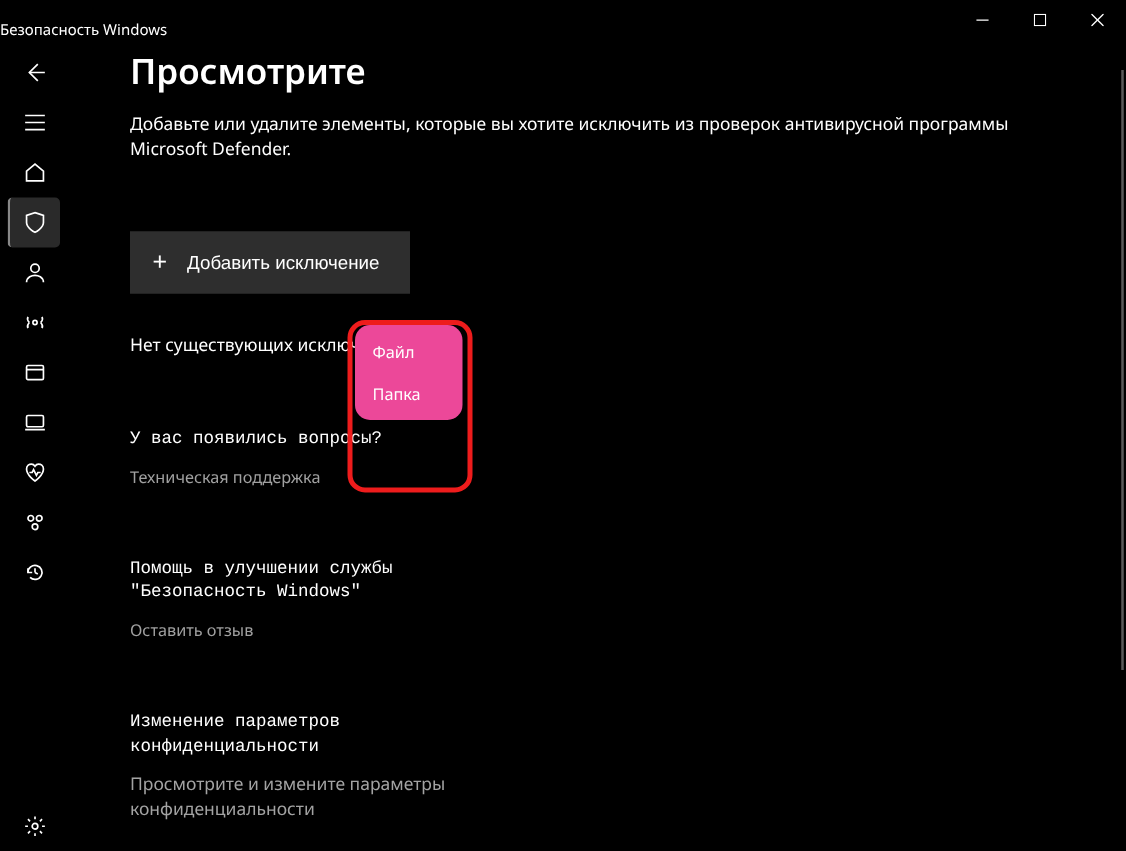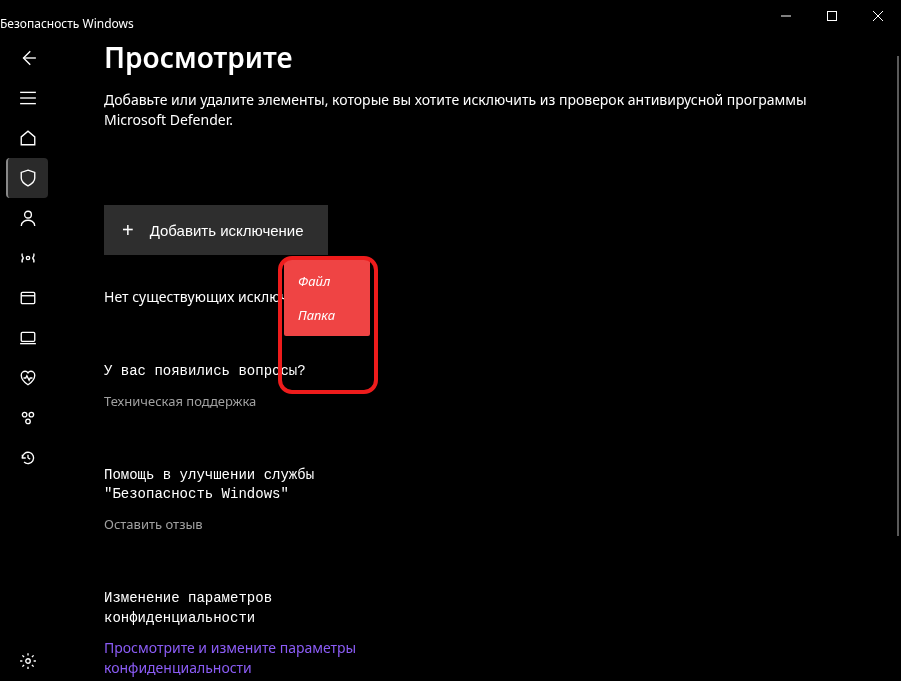--- a/index.html
+++ b/index.html
@@ -53,49 +53,48 @@
   padding: 6px 0 0 52px;
   position: relative;
   overflow: hidden;
 }
 .main-scroll {
   height: 100%;
   overflow-y: auto;
   padding-right: 8px;
 }
 .page-title { font-size: 28px; font-weight: 600; margin-bottom: 14px; }
-.page-desc { font-size: 14px; color: #fff; line-height: 1.4; margin-bottom: 76px; max-width:760px;}
+.page-desc { font-size: 14px; color: #fff; line-height: 1.4; margin-bottom: 56px; max-width:760px;}
 .add-btn {
   background: #2e2e2e;
   border: none;
   color: #fff;
   padding: 0 24px 0 18px;
   height: 50px;
   display: inline-flex;
   align-items: center;
   gap: 16px;
   font-size: 15px;
   cursor: pointer;
 }
 .add-btn .plus { font-size: 20px; font-weight: 300; }
 .empty-text { margin-top: 32px; font-size: 14px; }
 .section { margin-top: 56px; max-width: 300px; }
 .section-title { font-size: 14px; font-weight: 400; margin-bottom: 10px; line-height:1.4;font-family:Liberation Mono, monospace;}
 .section-link { font-size: 13px; color: #a0a0a0; }
-.section-sub { font-size: 14px; color: #8b5cf6; line-height:1.4; margin-top:8px;}
+.section-sub { font-size: 14px; color: #a3a3a3; line-height:1.4; margin-top:8px;}
 .dropdown {
   position: absolute;
   left: 232px;
   top: 228px;
-  background: #ef4444;
-  border-radius: 2px;
+  background: #ec4899;
+  border-radius: 12px;
   padding: 4px 0;
   min-width: 86px;
   z-index: 10;
-  font-style: italic;
 }
 .dropdown-item {
   padding: 8px 14px;
   font-size: 13px;
   cursor: pointer;
 }
 .highlight-ring {
   position: absolute;
   left: 226px;
   top: 224px;

